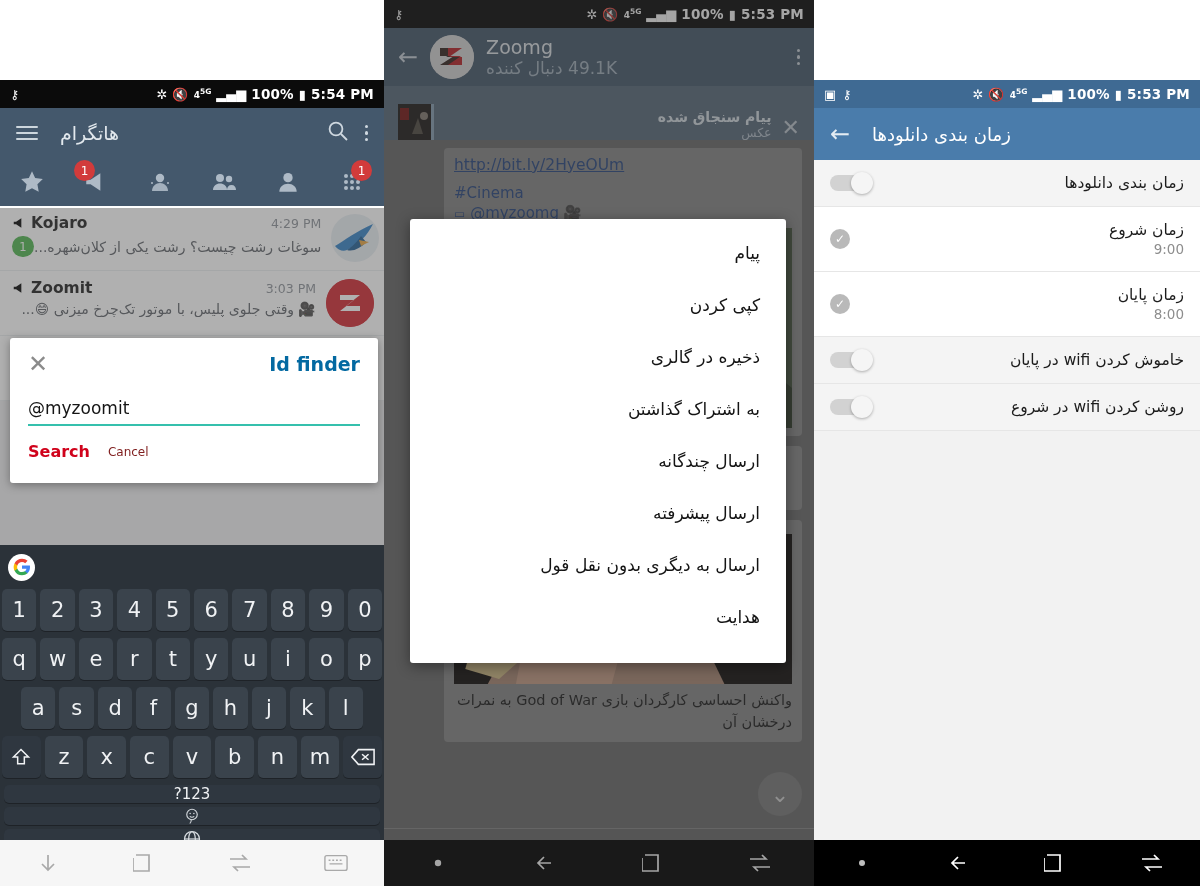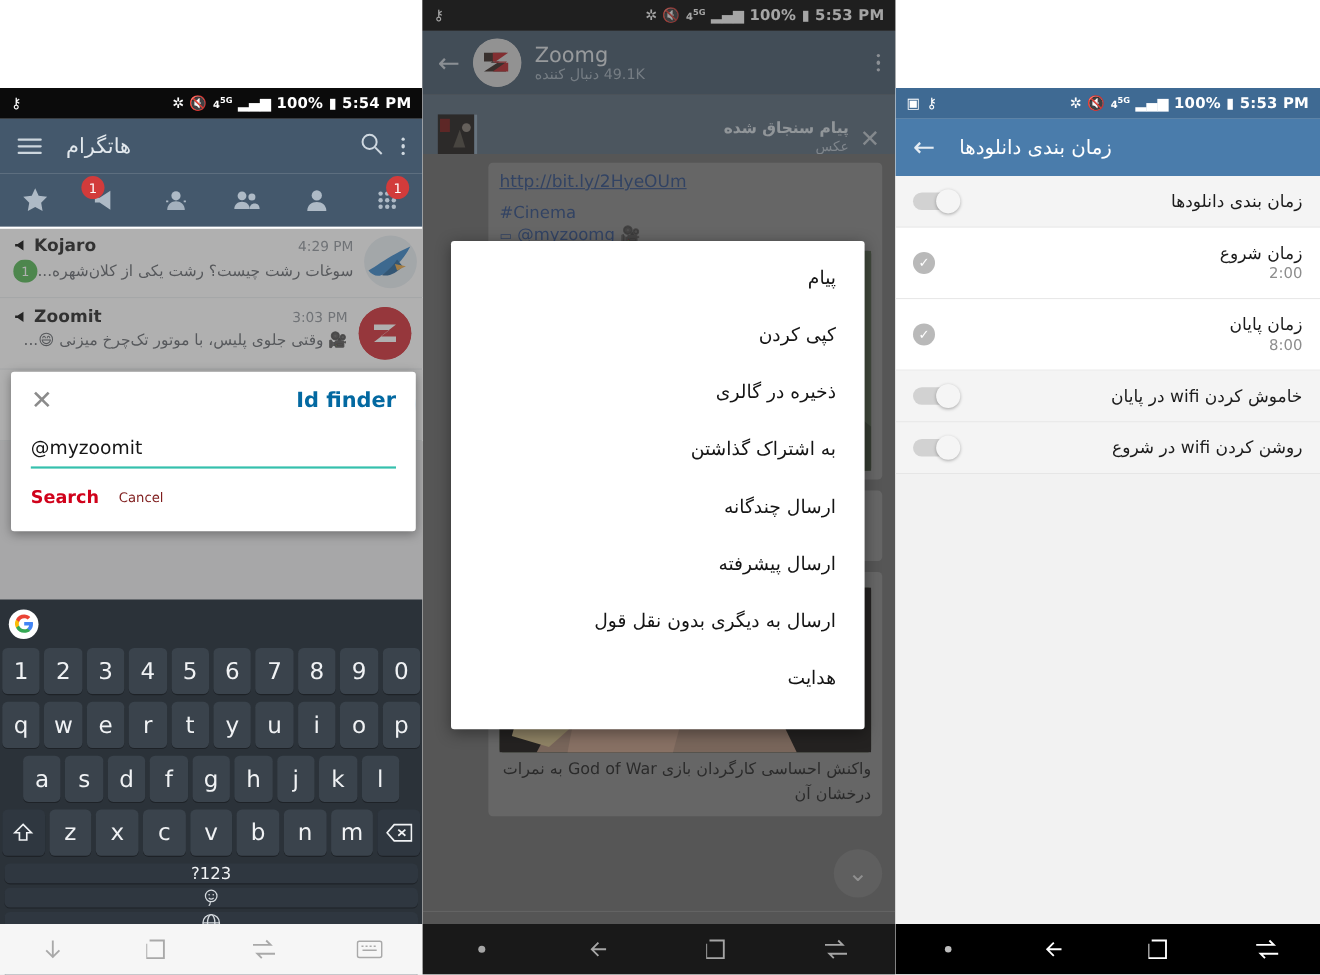--- a/index.html
+++ b/index.html
@@ -79,21 +79,21 @@
 
   
   #panel-mid { left:384px; top:0; width:430px; height:886px; background:#6f6f6f; }
   #panel-mid .statusbar { background:#0b0b0b; }
   .m-appbar { background:#4c5f72; height:58px; display:flex; align-items:center; padding:0 14px; }
   .m-back { color:#cfd8e0; font-size:24px; }
   .m-av { width:44px; height:44px; border-radius:50%; margin:0 12px; background:#d9d9d9; overflow:hidden;
           display:flex; align-items:center; justify-content:center; position:relative; }
   .m-names { flex:1; direction:rtl; text-align:left; }
   .m-name { font-size:19px; color:#e6ebef; direction:ltr; text-align:left; }
-  .m-sub { font-size:13px; color:#a8b6c2; direction:rtl; text-align:left; }
+  .m-sub { font-size:17px; color:#a8b6c2; direction:rtl; text-align:left; }
   .pinned { background:#5e6f80; height:54px; display:flex; align-items:flex-end; padding:0 14px; }
   .pin-thumb { width:36px; height:36px; background:#2b2b2b; overflow:hidden; border-right:3px solid #8fa6bb; }
   .pin-txt { margin-right:10px; direction:rtl; flex:1; }
   .pin-t1 { font-size:14px; color:#dbe3ea; font-weight:bold; }
   .pin-t2 { font-size:12.5px; color:#b9c5d0; }
   .pin-x { color:#c3ccd4; font-size:22px; font-weight:300; }
 
   .m-chatarea { position:relative; height:688px; background:#707070; overflow:hidden; }
   .bubble { background:#8d8d8d; border-radius:4px; margin:8px 12px 0 60px; padding:8px 10px; }
   .bub-link { color:#2e4d87; font-size:15.5px; text-decoration:underline; }
@@ -587,21 +587,21 @@
         </div>
       <div class="r-body">
         <div class="r-label">زمان بندی دانلودها</div>
       </div>
     </div>
 
     <div class="r-row">
       <div class="chk">✓</div>
       <div class="r-body">
         <div class="r-label">زمان شروع</div>
-        <div class="r-val">2:00</div>
+        <div class="r-val">9:00</div>
       </div>
     </div>
 
     <div class="r-row">
       <div class="chk">✓</div>
       <div class="r-body">
         <div class="r-label">زمان پایان</div>
         <div class="r-val">8:00</div>
       </div>
     </div>

